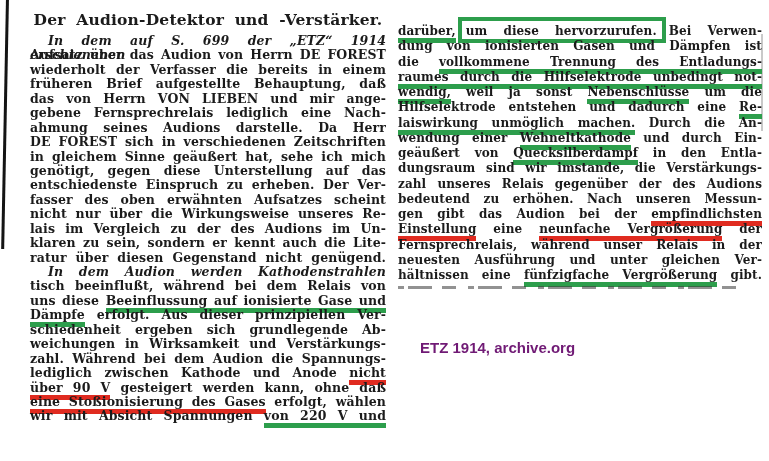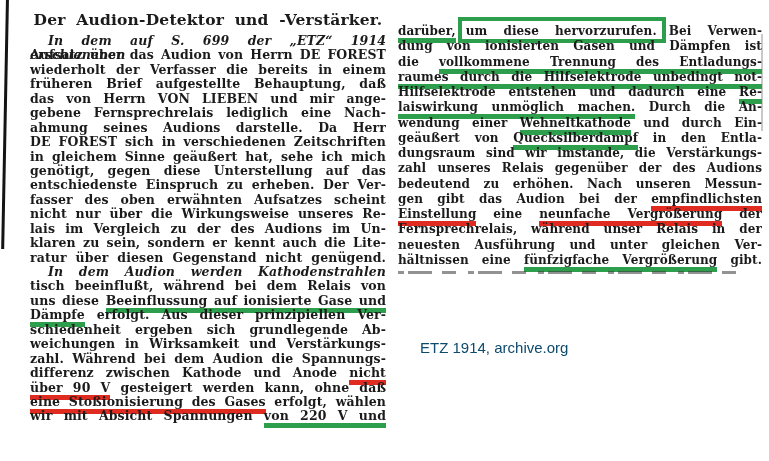--- a/index.html
+++ b/index.html
@@ -79,23 +79,23 @@
         #3a3a3a 10px 34px, transparent 34px 44px,
         #3a3a3a 44px 58px, transparent 58px 70px);
     background-size: 100% 2.5px;
     background-repeat: repeat-x;
     background-position: 0 1px;
   }
   .source-caption {
     position: absolute;
     left: 22px; top: 315px;
     font-family: "Liberation Sans", sans-serif;
-    font-weight: 400;
+    font-weight: 700;
     font-size: 15px;
-    color: #0c4a6e;
+    color: #701a75;
     white-space: nowrap;
   }
 </style>
 </head>
 <body>
 
 <div class="page">
   <div class="rule-left"></div>
   <div class="rule-right"></div>
 
@@ -118,33 +118,34 @@
         <div class="line"><span>lais im Vergleich zu der des Audions im Un-</span></div>
         <div class="line"><span>klaren zu sein, sondern er kennt auch die Lite-</span></div>
         <div class="line"><span>ratur über diesen Gegenstand nicht genügend.</span></div>
         <div class="line indent"><span>In dem Audion werden Kathodenstrahlen</span></div>
         <div class="line"><span>tisch beeinflußt, während bei dem Relais von</span></div>
         <div class="line"><span>uns diese </span><span class="u-green">Beeinflussung auf ionisierte Gase und</span></div>
         <div class="line"><span class="u-green">Dämpfe</span><span> erfolgt.  Aus dieser prinzipiellen Ver-</span></div>
         <div class="line"><span>schiedenheit ergeben sich grundlegende Ab-</span></div>
         <div class="line"><span>weichungen in Wirksamkeit und Verstärkungs-</span></div>
         <div class="line"><span>zahl.  Während bei dem Audion die Spannungs-</span></div>
-        <div class="line"><span>differenz zwischen Kathode und Anode </span><span class="u-red">nicht</span></div>
+        <div class="line"><span>lediglich zwischen Kathode und Anode </span><span class="u-red">nicht</span></div>
         <div class="line"><span class="u-red">über 90 V</span><span> gesteigert werden kann, ohne daß</span></div>
         <div class="line"><span class="u-red">eine Stoßionisierung des Gases</span><span> erfolgt, wählen</span></div>
         <div class="line"><span>wir mit Absicht Spannungen </span><span class="u-green">von 220 V und</span></div>
       </div>
   </div>
 
   <div class="col col-right">
     <div class="lines" id="right-lines">
         <div class="line"><span class="u-green">darüber,</span><span class="u-box">um diese hervorzurufen.</span><span>Bei Verwen-</span></div>
         <div class="line"><span>dung von ionisierten Gasen und Dämpfen ist</span></div>
         <div class="line"><span>die </span><span class="u-green">vollkommene Trennung des Entladungs-</span></div>
         <div class="line"><span class="u-green">raumes durch die Hilfselektrode unbedingt not-</span></div>
+        <div class="line"><span class="u-green">wendig,</span><span> weil ja sonst </span><span class="u-green">Nebenschlüsse</span><span> um die</span></div>
         <div class="line"><span>Hilfselektrode entstehen und dadurch eine </span><span class="u-green">Re-</span></div>
         <div class="line"><span class="u-green">laiswirkung unmöglich machen.</span><span>  Durch die An-</span></div>
         <div class="line"><span>wendung einer </span><span class="u-green">Wehneltkathode</span><span> und durch Ein-</span></div>
         <div class="line"><span>geäußert von </span><span class="u-green">Quecksilberdampf</span><span> in den Entla-</span></div>
         <div class="line"><span>dungsraum sind wir imstande, die Verstärkungs-</span></div>
         <div class="line"><span>zahl unseres Relais gegenüber der des Audions</span></div>
         <div class="line"><span>bedeutend zu erhöhen.  Nach unseren Messun-</span></div>
         <div class="line"><span>gen gibt das Audion bei der </span><span class="u-red">empfindlichsten</span></div>
         <div class="line"><span class="u-red">Einstellung</span><span> eine </span><span class="u-red">neunfache Vergrößerung</span><span> der</span></div>
         <div class="line"><span>Fernsprechrelais, während unser Relais in der</span></div>

